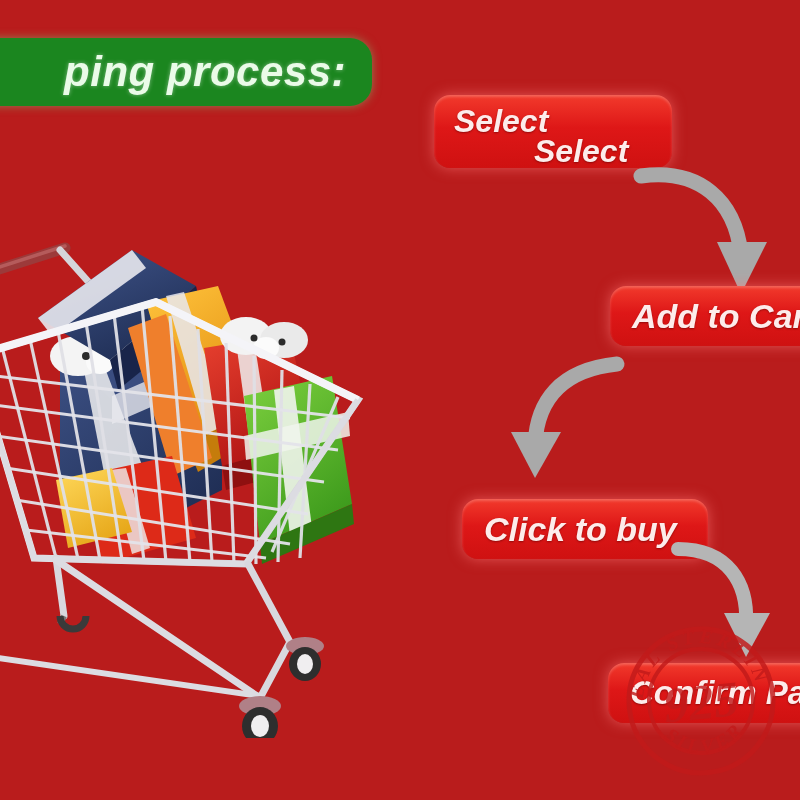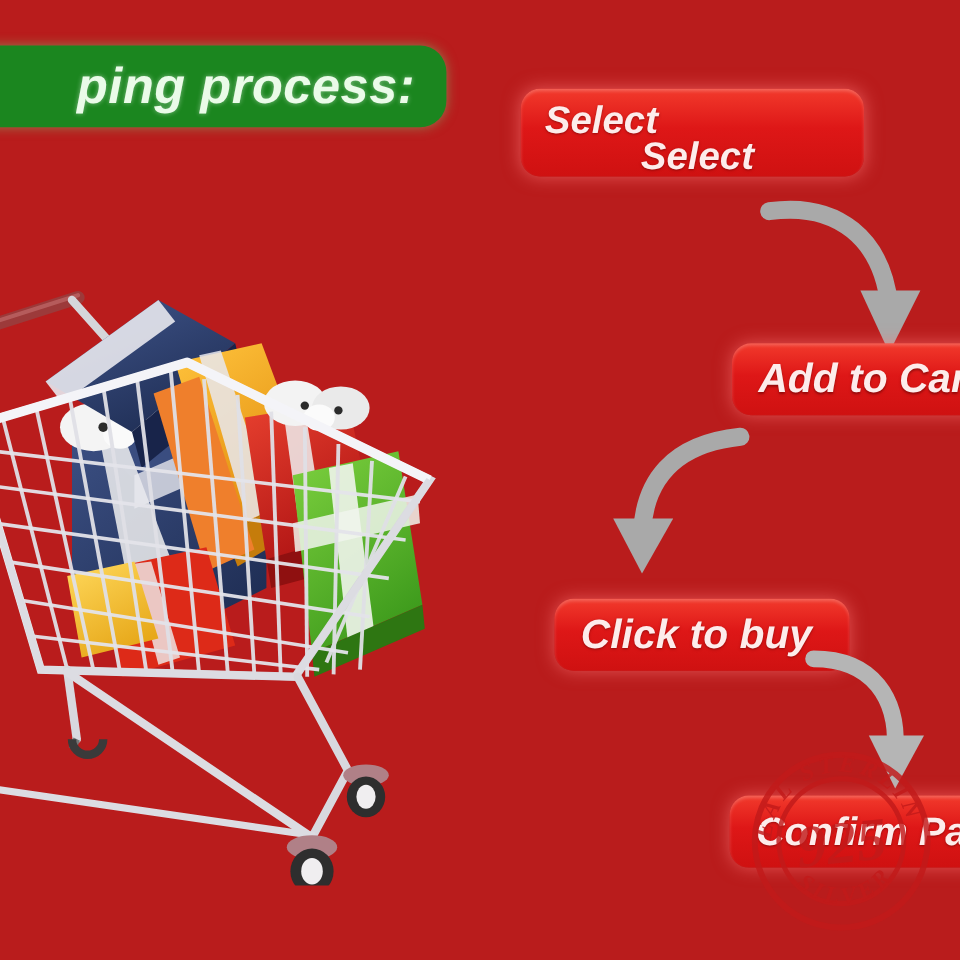--- a/index.html
+++ b/index.html
@@ -26,21 +26,21 @@
   .pill{
     position:absolute;background:linear-gradient(180deg,#f23a2c 0%,#de1717 45%,#cf1111 100%);
     border-radius:16px;
     box-shadow:0 0 14px rgba(255,120,120,.6), inset 0 2px 3px rgba(255,255,255,.22);
     color:#fdeceb;font-weight:bold;
     display:flex;align-items:center;
     white-space:nowrap;overflow:hidden;
   }
   .pill span{text-shadow:0 1px 2px rgba(90,0,0,.55);}
 
-  #btn-select{left:434px;top:74px;width:286px;height:73px;}
+  #btn-select{left:434px;top:95px;width:238px;height:73px;}
   #btn-select .word-a{position:absolute;left:20px;top:8px;font-size:32px;}
   #btn-select .word-b{position:absolute;left:100px;top:38px;font-size:32px;}
 
   #btn-cart{left:610px;top:286px;width:230px;height:60px;padding-left:22px;font-size:34px;}
   #btn-buy{left:462px;top:470px;width:224px;height:60px;padding-left:22px;font-size:34px;margin-top:29px;}
   #btn-confirm{left:608px;top:663px;width:236px;height:60px;padding-left:22px;font-size:33px;}
 
   
   .arrow{position:absolute;}
   #arrow-1{left:595px;top:158px;}

